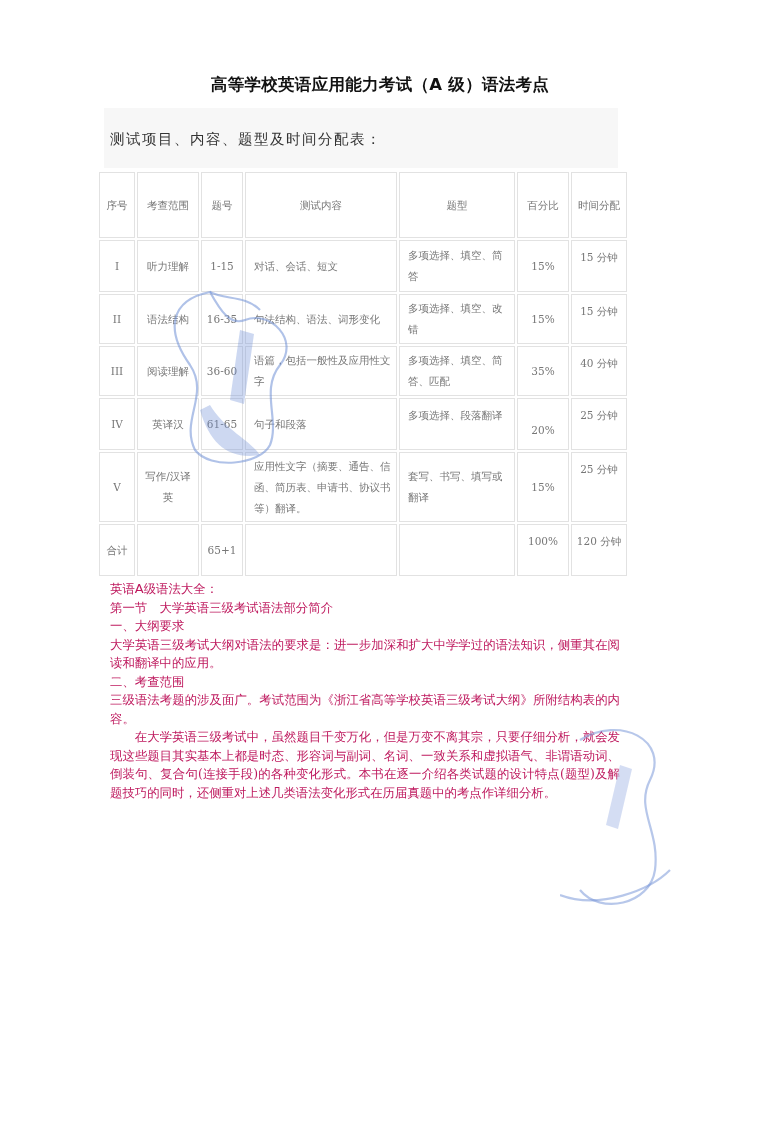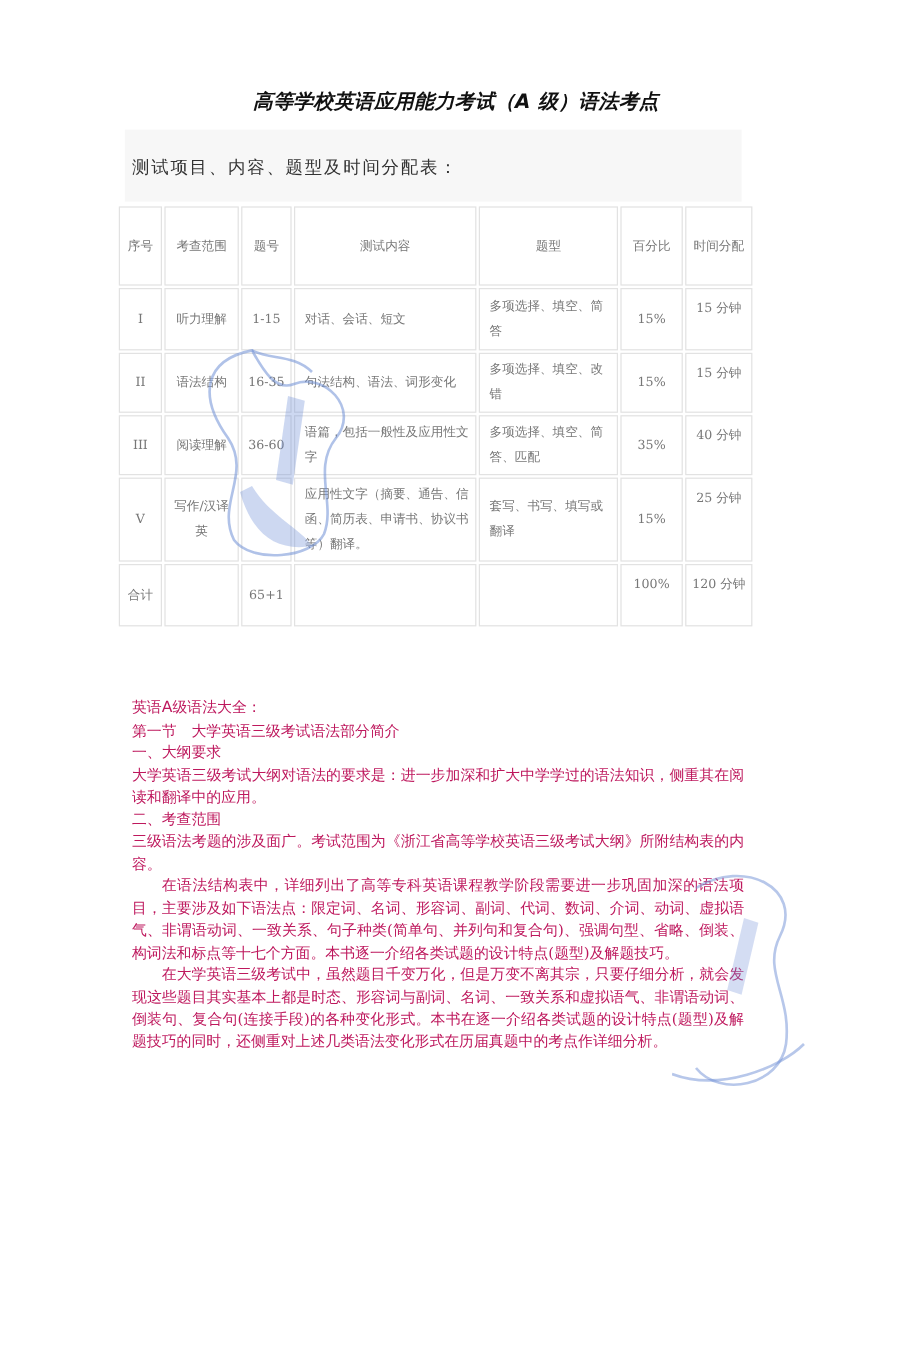--- a/index.html
+++ b/index.html
@@ -1,20 +1,20 @@
 <!DOCTYPE html>
 <html><head>
 <meta charset="utf-8">
 <style>
   html, body { margin: 0; padding: 0; background: #ffffff; }
   body { width: 760px; height: 1122px; position: relative; overflow: hidden;
          font-family: "DejaVu Serif", "Liberation Serif", serif; color: #1a1a1a; }
   .title { position: absolute; left: 0; width: 760px; top: 74px; text-align: center;
            font-family: "DejaVu Sans", "Liberation Sans", sans-serif; font-weight: bold;
-           font-size: 16.5px; color: #111; letter-spacing: 0.3px; font-style: italic; }
+           font-size: 16.5px; color: #111; letter-spacing: 0.3px; }
   .subhead-box { position: absolute; left: 104px; top: 108px; width: 514px; height: 60px;
                  background: #f7f7f7; }
   .subhead { position: absolute; left: 110px; top: 130px; font-size: 14.5px; color: #333;
              letter-spacing: 1.5px; text-align: center; }
   .tbl { position: absolute; left: 97px; top: 170px; border-collapse: separate;
          border-spacing: 2px; }
   .tbl td { border: 1px solid #e2e2e2; font-size: 10.5px; color: #777; line-height: 21px;
             vertical-align: middle; padding: 0 4px; box-sizing: border-box; }
   .tbl td.c { text-align: center; }
   .tbl td.top { vertical-align: top; padding-top: 6px; }
@@ -65,20 +65,29 @@
   </tr>
   <tr style="height:50px">
     <td class="c">III</td>
     <td class="c">阅读理解</td>
     <td class="c">36-60</td>
     <td class="left">语篇，包括一般性及应用性文字</td>
     <td class="left">多项选择、填空、简答、匹配</td>
     <td class="c">35%</td>
     <td class="c top">40 分钟</td>
   </tr>
+  <tr style="height:52px">
+    <td class="c">IV</td>
+    <td class="c">英译汉</td>
+    <td class="c">61-65</td>
+    <td class="left">句子和段落</td>
+    <td class="left top">多项选择、段落翻译</td>
+    <td class="c" style="padding-top:12px">20%</td>
+    <td class="c top">25 分钟</td>
+  </tr>
   <tr style="height:70px">
     <td class="c">V</td>
     <td class="c">写作/汉译英</td>
     <td class="c"></td>
     <td class="left">应用性文字（摘要、通告、信函、简历表、申请书、协议书等）翻译。</td>
     <td class="left">套写、书写、填写或翻译</td>
     <td class="c">15%</td>
     <td class="c top">25 分钟</td>
   </tr>
   <tr style="height:52px">
@@ -93,21 +102,20 @@
 </tbody>
   </table>
 
 <div class="body">
   <p><span>英语</span><span class="latin">A</span><span>级语法大全：</span></p>
   <p>第一节　大学英语三级考试语法部分简介</p>
   <p>一、大纲要求</p>
   <p>大学英语三级考试大纲对语法的要求是：进一步加深和扩大中学学过的语法知识，侧重其在阅读和翻译中的应用。</p>
   <p>二、考查范围</p>
   <p>三级语法考题的涉及面广。考试范围为《浙江省高等学校英语三级考试大纲》所附结构表的内容。</p>
-  <p class="indent">在语法结构表中，详细列出了高等专科英语课程教学阶段需要进一步巩固加深的语法项目，主要涉及如下语法点：限定词、名词、形容词、副词、代词、数词、介词、动词、虚拟语气、非谓语动词、一致关系、句子种类(简单句、并列句和复合句)、强调句型、省略、倒装、构词法和标点等十七个方面。本书逐一介绍各类试题的设计特点(题型)及解题技巧。</p>
   <p class="indent">在大学英语三级考试中，虽然题目千变万化，但是万变不离其宗，只要仔细分析，就会发现这些题目其实基本上都是时态、形容词与副词、名词、一致关系和虚拟语气、非谓语动词、倒装句、复合句(连接手段)的各种变化形式。本书在逐一介绍各类试题的设计特点(题型)及解题技巧的同时，还侧重对上述几类语法变化形式在历届真题中的考点作详细分析。</p>
 </div>
 
 <svg class="wm" style="left:150px;top:270px" width="180" height="200" viewBox="0 0 180 200">
   <g fill="none" stroke="#6f8fd6" stroke-opacity="0.55" stroke-width="2.2">
     <path d="M60 22 C20 30 15 60 40 95 C60 125 30 150 45 180 C60 200 110 195 120 175 C130 150 110 120 130 95 C150 70 120 40 95 50 C80 56 70 40 60 22 Z"></path>
     <path d="M60 22 C75 30 95 25 110 40"></path>
   </g>
   <g fill="#6f8fd6" fill-opacity="0.35">
     <path d="M50 140 C60 175 80 190 110 185 C100 170 75 160 60 135 Z"></path>

